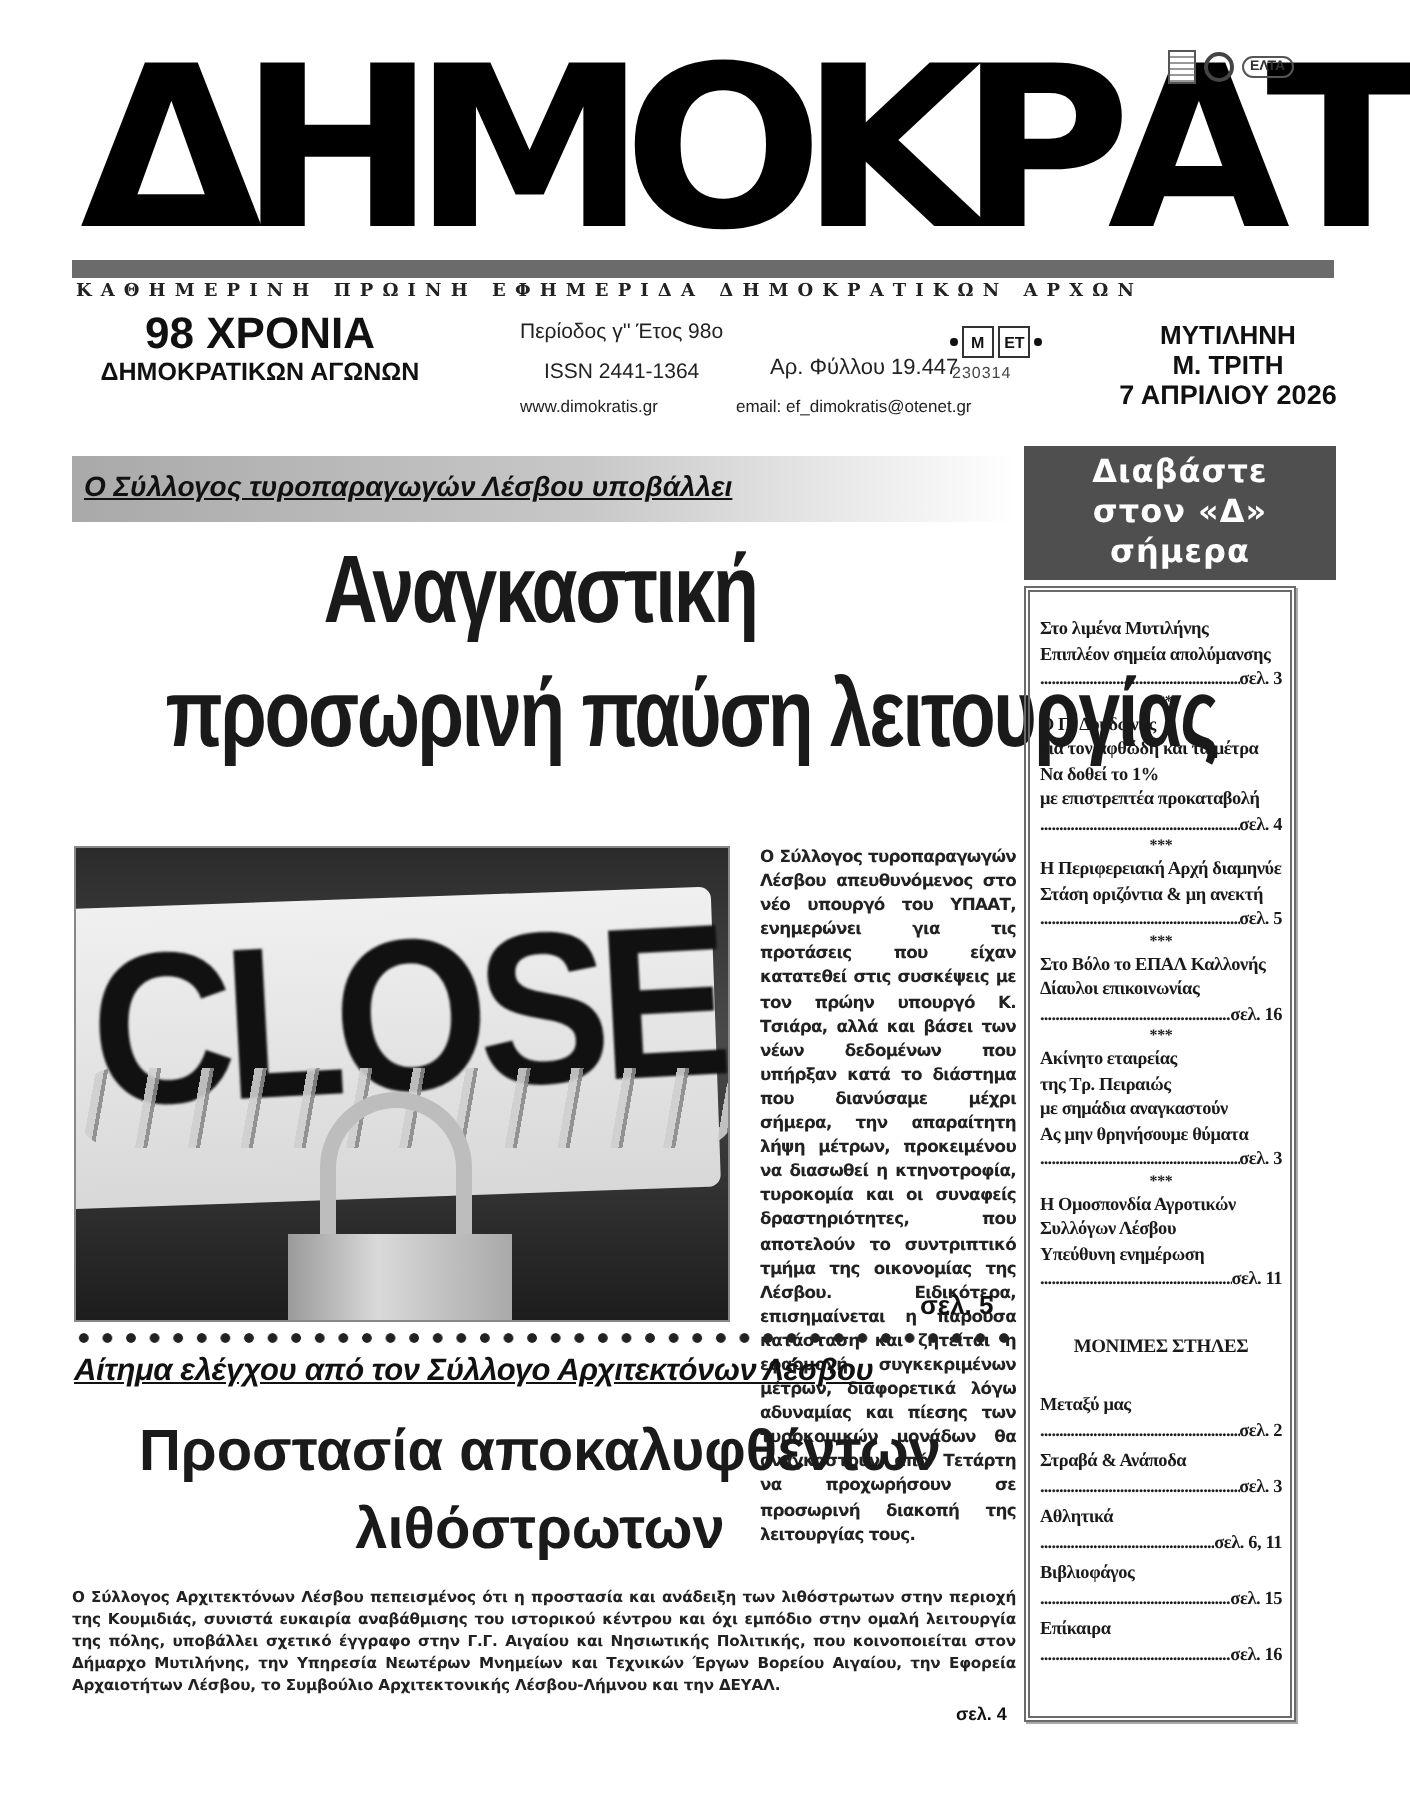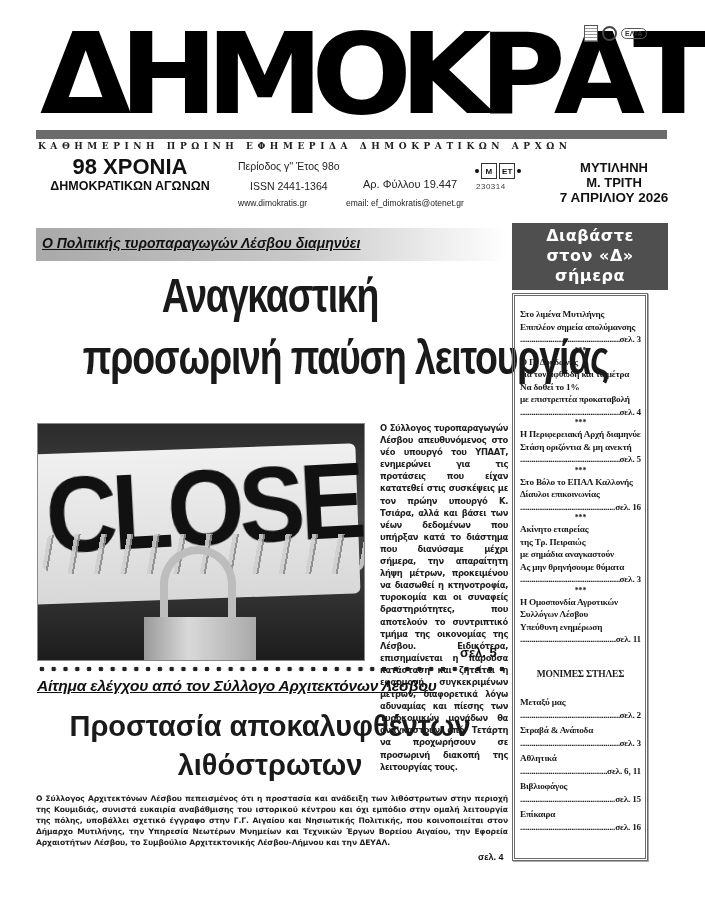--- a/index.html
+++ b/index.html
@@ -25,21 +25,21 @@
   .tagline {
     position: absolute; left: 38px; top: 141px; width: 630px; height: 12px;
     font-family: "DejaVu Serif", serif; font-weight: bold; font-size: 9px;
     letter-spacing: 4.55px; color: #222; white-space: nowrap; overflow: hidden;
   }
   .anniv { position: absolute; left: 36px; top: 156px; width: 188px; text-align: center; }
   .anniv .years { font-size: 14px; font-weight: bold; line-height: 16px; }
   .anniv .big { font-size: 22px; font-weight: bold; line-height: 22px; }
   .anniv .sub { font-size: 12.5px; font-weight: bold; line-height: 16px; }
 
-  .meta { position: absolute; font-size: 10.5px; color: #222; white-space: nowrap; }
+  .meta { position: absolute; font-size: 10.5px; color: #222; white-space: nowrap; margin-left: 22px; }
   .meta.small { font-size: 8.5px; }
 
   .met-box { position: absolute; left: 475px; top: 160px; width: 46px; height: 22px; display: flex; align-items: center; justify-content: center; gap: 2px; }
   .met-cell { border: 1px solid #333; font-size: 8px; font-weight: bold; width: 18px; height: 16px; display: flex; align-items: center; justify-content: center; }
   .met-dot { width: 4px; height: 4px; background: #111; border-radius: 50%; }
   .met-num { position: absolute; left: 476px; top: 182px; font-size: 8px; color: #444; letter-spacing: 0.5px; }
 
   .place { position: absolute; left: 545px; top: 160px; width: 138px; text-align: center; font-weight: bold; }
   .place div { font-size: 13px; line-height: 15px; }
   .place .date { font-size: 13.5px; }
@@ -175,21 +175,21 @@
   <div class="met-num">230314</div>
 
   <div class="place">
     <div>ΜΥΤΙΛΗΝΗ</div>
     <div>Μ. ΤΡΙΤΗ</div>
     <div class="date">7 ΑΠΡΙΛΙΟΥ 2026</div>
   </div>
 </div>
 
 <div class="kicker-bar"></div>
-<div class="kicker">Ο Πολιτικής τυροπαραγωγών Λέσβου διαμηνύει</div>
+<div class="kicker">Ο Σύλλογος τυροπαραγωγών Λέσβου υποβάλλει</div>
 <div class="headline h1a">Αναγκαστική</div>
 <div class="headline h1b">προσωρινή παύση λειτουργίας</div>
 
 <div class="photo">
   <div class="sign"></div>
   <div class="sign-text">CLOSED</div>
   <div class="chain"></div>
   <div class="shackle"></div>
   <div class="lock"></div>
 </div>

